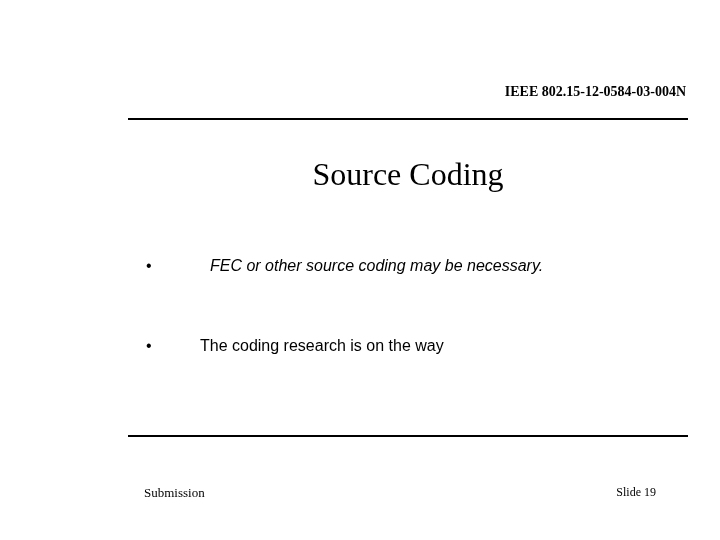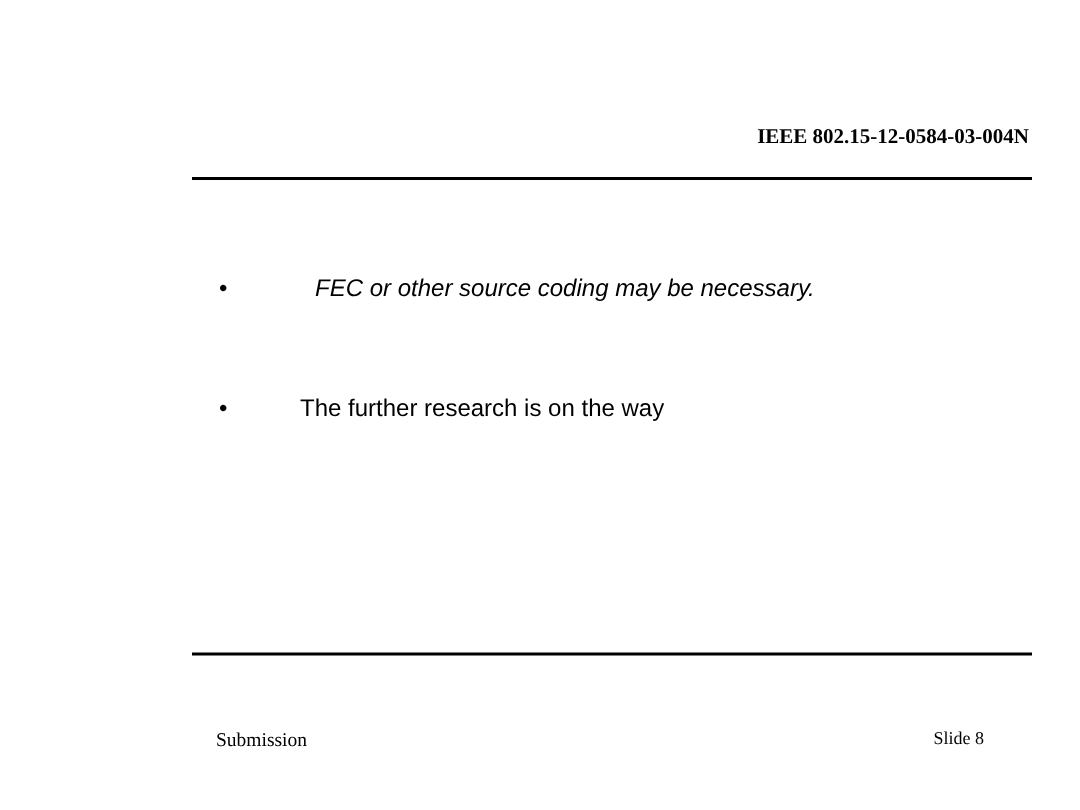--- a/index.html
+++ b/index.html
@@ -84,35 +84,36 @@
 </head>
 <body>
 
 <div class="page">
 
   <div class="header-area">
     <div class="doc-number">IEEE 802.15-12-0584-03-004N</div>
     <hr class="top-rule">
   </div>
 
+  <h1 class="title">Source Coding</h1>
 
   <div class="bullets">
     <div class="bullet-row">
       <div class="bullet-dot">•</div>
       <div class="bullet-text pad">FEC or other source coding may be necessary.</div>
     </div>
     <div class="bullet-row">
       <div class="bullet-dot">•</div>
-      <div class="bullet-text">The further research is on the way</div>
+      <div class="bullet-text">The coding research is on the way</div>
     </div>
   </div>
 
   <div class="footer">
     <hr class="bottom-rule">
     <div class="footer-row">
       <div>Submission</div>
       <div class="footer-right">
-        <span>Slide 8</span>
+        <span>Slide 19</span>
       </div>
     </div>
   </div>
 
 </div>
 
 </body></html>

